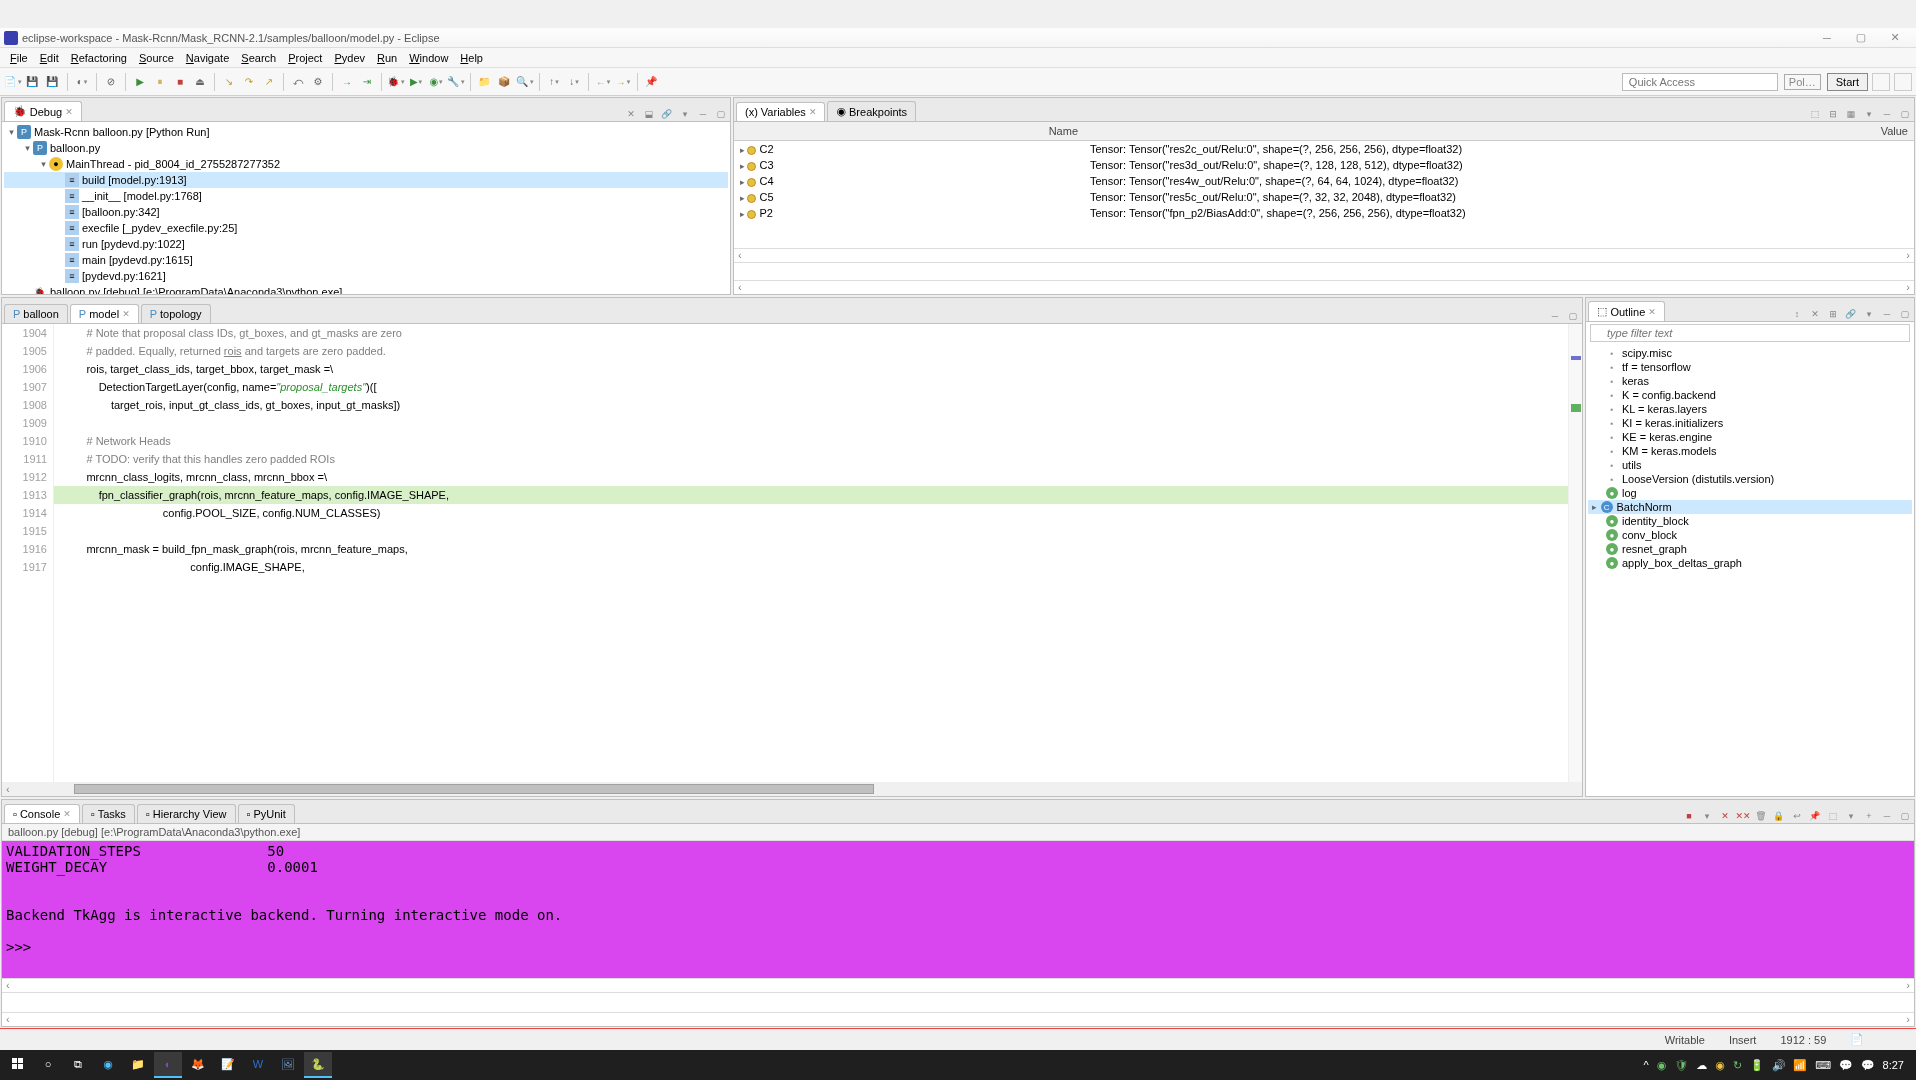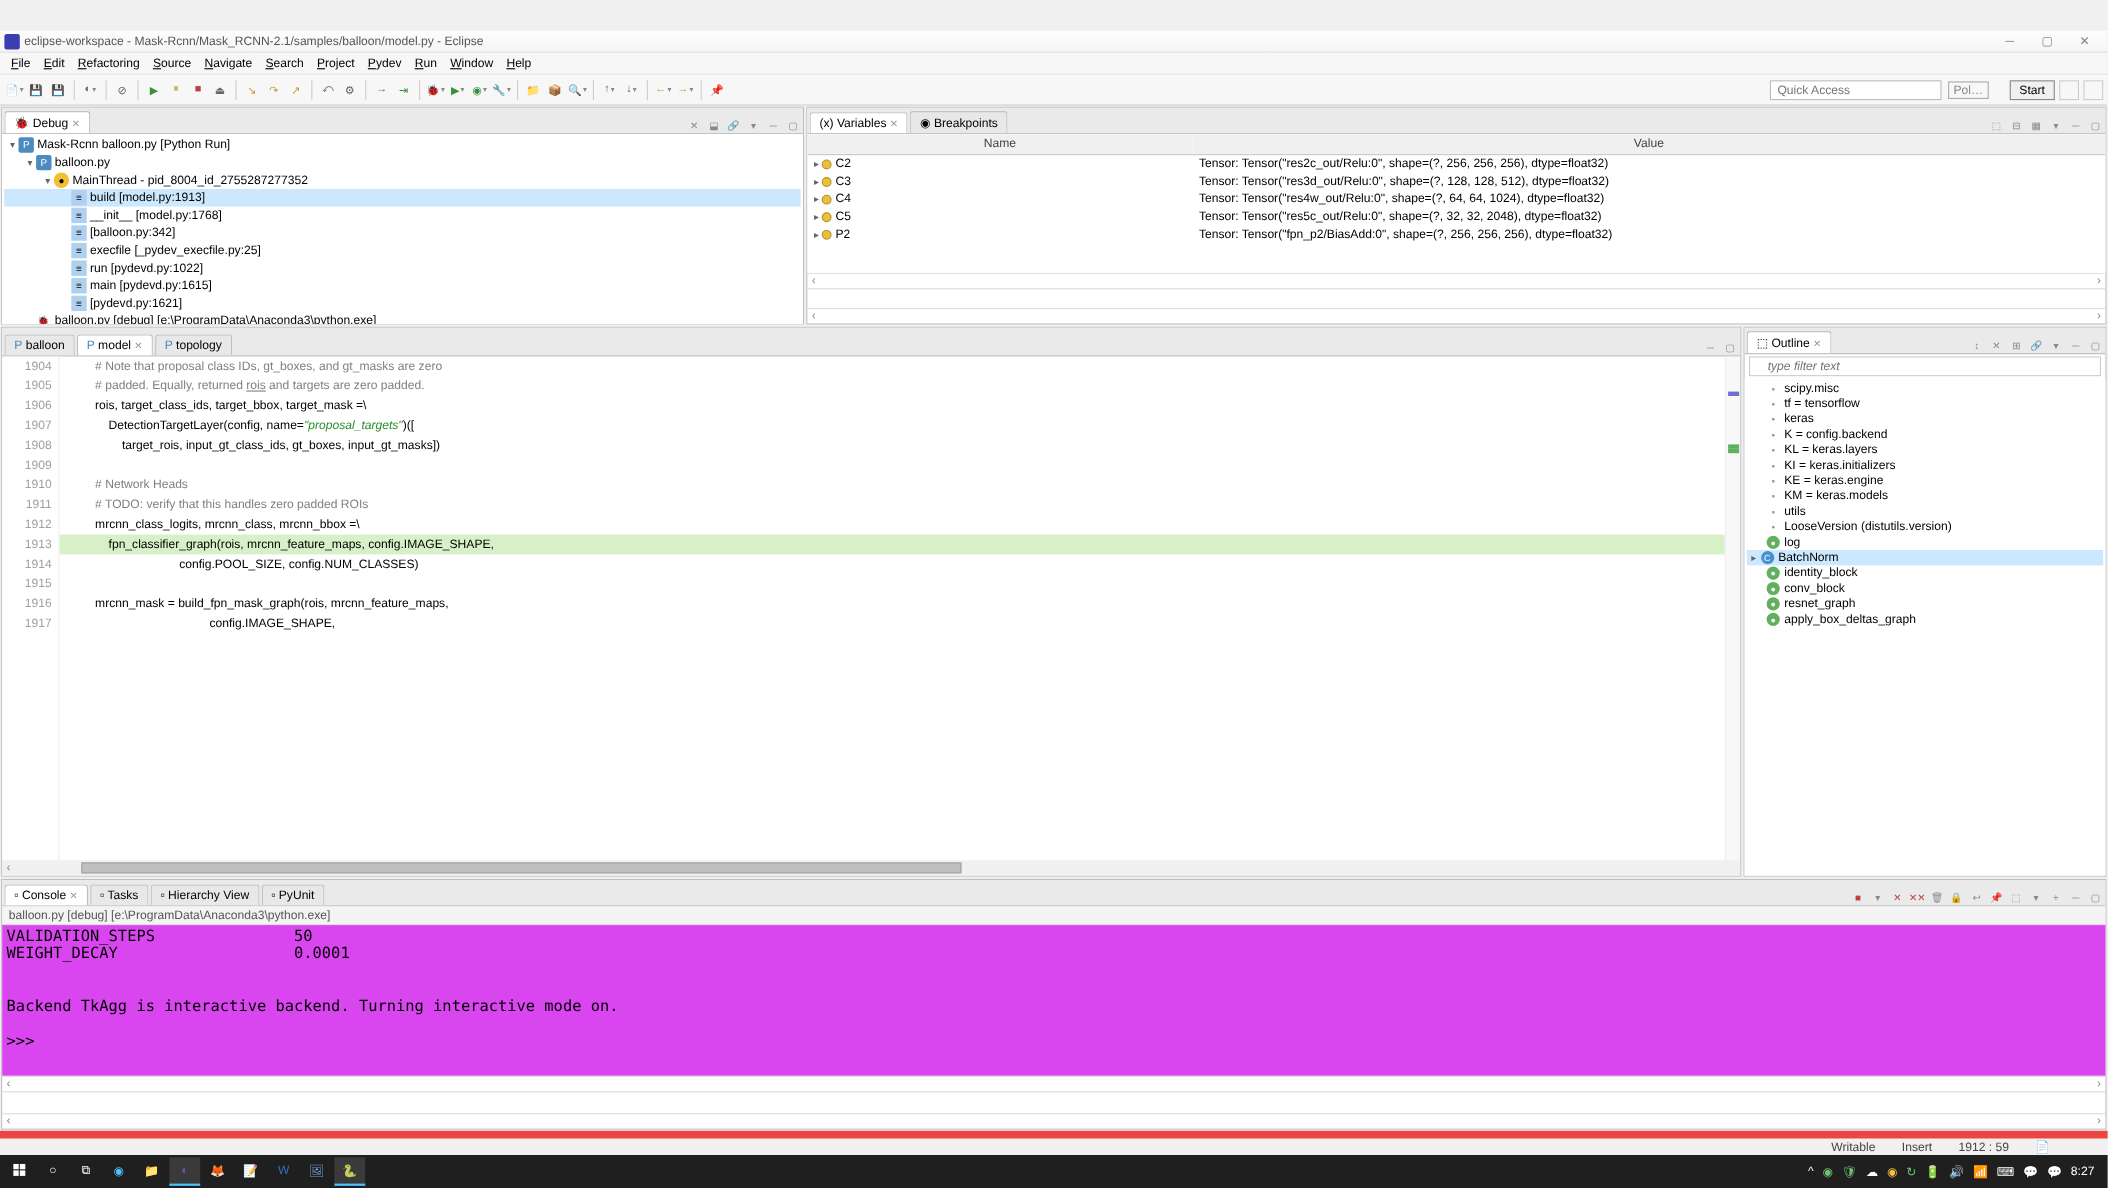--- a/index.html
+++ b/index.html
@@ -15,21 +15,21 @@
 .menubar { height: 20px; display: flex; align-items: center; padding: 0 4px; background: #f7f7f7; border-bottom: 1px solid #e0e0e0; }
 .menubar span { padding: 2px 6px; cursor: pointer; }
 .menubar span u { text-decoration: underline; }
 
 
 .toolbar { height: 28px; display: flex; align-items: center; padding: 0 4px; background: #f7f7f7; border-bottom: 1px solid #d0d0d0; gap: 2px; }
 .tbtn { width: 18px; height: 18px; border: 1px solid transparent; border-radius: 2px; display: inline-flex; align-items: center; justify-content: center; cursor: pointer; color: #666; font-size: 10px; }
 .tbtn.drop::after { content: "▾"; font-size: 7px; margin-left: 1px; color: #888; }
 .tsep { width: 1px; height: 18px; background: #ccc; margin: 0 3px; }
 .qaccess { margin-left: auto; border: 1px solid #bbb; padding: 2px 6px; background: #fff; color: #888; }
-.startbtn { border: 1px solid #888; padding: 2px 8px; margin-left: 17px; background: #f0f0f0; cursor: pointer; }
+.startbtn { border: 1px solid #888; padding: 2px 8px; margin-left: 4px; background: #f0f0f0; cursor: pointer; }
 .perspbtn { width: 18px; height: 18px; border: 1px solid #ccc; margin-left: 2px; }
 
 
 .main { flex: 1; display: flex; flex-direction: column; min-height: 0; }
 .row1 { display: flex; height: 200px; min-height: 0; }
 .row2 { display: flex; flex: 1; min-height: 0; }
 .row3 { display: flex; flex-direction: column; height: 230px; min-height: 0; }
 
 .panel { background: #fff; border: 1px solid #c0c0c0; display: flex; flex-direction: column; margin: 1px; min-width: 0; }
 .panel-tabs { height: 24px; display: flex; align-items: flex-end; background: #eaeaea; border-bottom: 1px solid #c0c0c0; padding-left: 2px; }
@@ -47,21 +47,21 @@
 .tree-indent { display: inline-block; }
 .tree-exp { width: 11px; color: #666; font-size: 9px; text-align: center; cursor: pointer; }
 .tree-icon { width: 14px; height: 14px; margin-right: 3px; display: inline-flex; align-items: center; justify-content: center; font-size: 9px; }
 .ic-py { background: #4b8bbe; color: #fff; border-radius: 2px; }
 .ic-thread { background: #f0c030; border-radius: 50%; }
 .ic-frame { background: #b0d0f0; }
 .ic-bug { color: #c04040; }
 
 
 .vartable { width: 100%; border-collapse: collapse; }
-.vartable th { text-align: center; padding: 3px 6px; background: #f0f0f0; border-bottom: 1px solid #ccc; font-weight: normal; color: #444; }
+.vartable th { text-align: right; padding: 3px 6px; background: #f0f0f0; border-bottom: 1px solid #ccc; font-weight: normal; color: #444; }
 .vartable td { padding: 2px 6px; white-space: nowrap; overflow: hidden; text-overflow: ellipsis; }
 .vartable td.name { width: 350px; }
 .var-exp { color: #666; font-size: 9px; margin-right: 2px; cursor: pointer; }
 .var-dot { width: 9px; height: 9px; background: #e8c040; border: 1px solid #b89020; border-radius: 50%; display: inline-block; margin-right: 4px; vertical-align: middle; }
 .scrollhint { height: 14px; border-top: 1px solid #ddd; display: flex; justify-content: space-between; padding: 0 4px; color: #888; font-size: 9px; }
 .editor-panel { flex: 1; }
 .ed-tabs { height: 26px; }
 .ed-body { display: flex; flex: 1; font-family: Consolas, monospace; font-size: 14px; overflow: hidden; position: relative; }
 .gutter { width: 52px; background: #fff; color: #a0a0a0; text-align: right; padding-right: 6px; border-right: 1px solid #eee; user-select: none; }
 .gutter .ln { height: 18px; line-height: 18px; position: relative; }
@@ -87,21 +87,21 @@
 .oic.imp { color: #888; }
 .oic.cls { background: #4a90d0; color: #fff; border-radius: 50%; }
 .oic.fn { background: #60b060; color: #fff; border-radius: 50%; }
 
 
 .console-tabs { height: 24px; }
 .console-head { padding: 2px 6px; color: #555; background: #f4f4f4; border-bottom: 1px solid #ddd; }
 .console-body { flex: 1; font-family: Consolas, monospace; font-size: 14px; padding: 2px 4px; overflow: auto; background: #d946ef; white-space: pre; }
 
 
-.statusbar { height: 22px; background: #f0f0f0; border-top: 7px solid #ef4444; display: flex; align-items: center; padding: 0 8px; gap: 24px; justify-content: flex-end; color: #444; }
+.statusbar { height: 22px; background: #f0f0f0; border-top: 1px solid #ef4444; display: flex; align-items: center; padding: 0 8px; gap: 24px; justify-content: flex-end; color: #444; }
 
 
 .taskbar { height: 30px; background: #1f1f1f; display: flex; align-items: center; padding: 0 4px; gap: 2px; }
 .taskbtn { width: 28px; height: 26px; display: flex; align-items: center; justify-content: center; color: #fff; cursor: pointer; border-bottom: 2px solid transparent; }
 .taskbtn.active { background: #3a3a3a; border-bottom-color: #4cc2ff; }
 .taskspacer { flex: 1; }
 .tray { display: flex; align-items: center; gap: 8px; color: #fff; padding-right: 8px; }
 
 svg { width: 12px; height: 12px; }
 </style>

